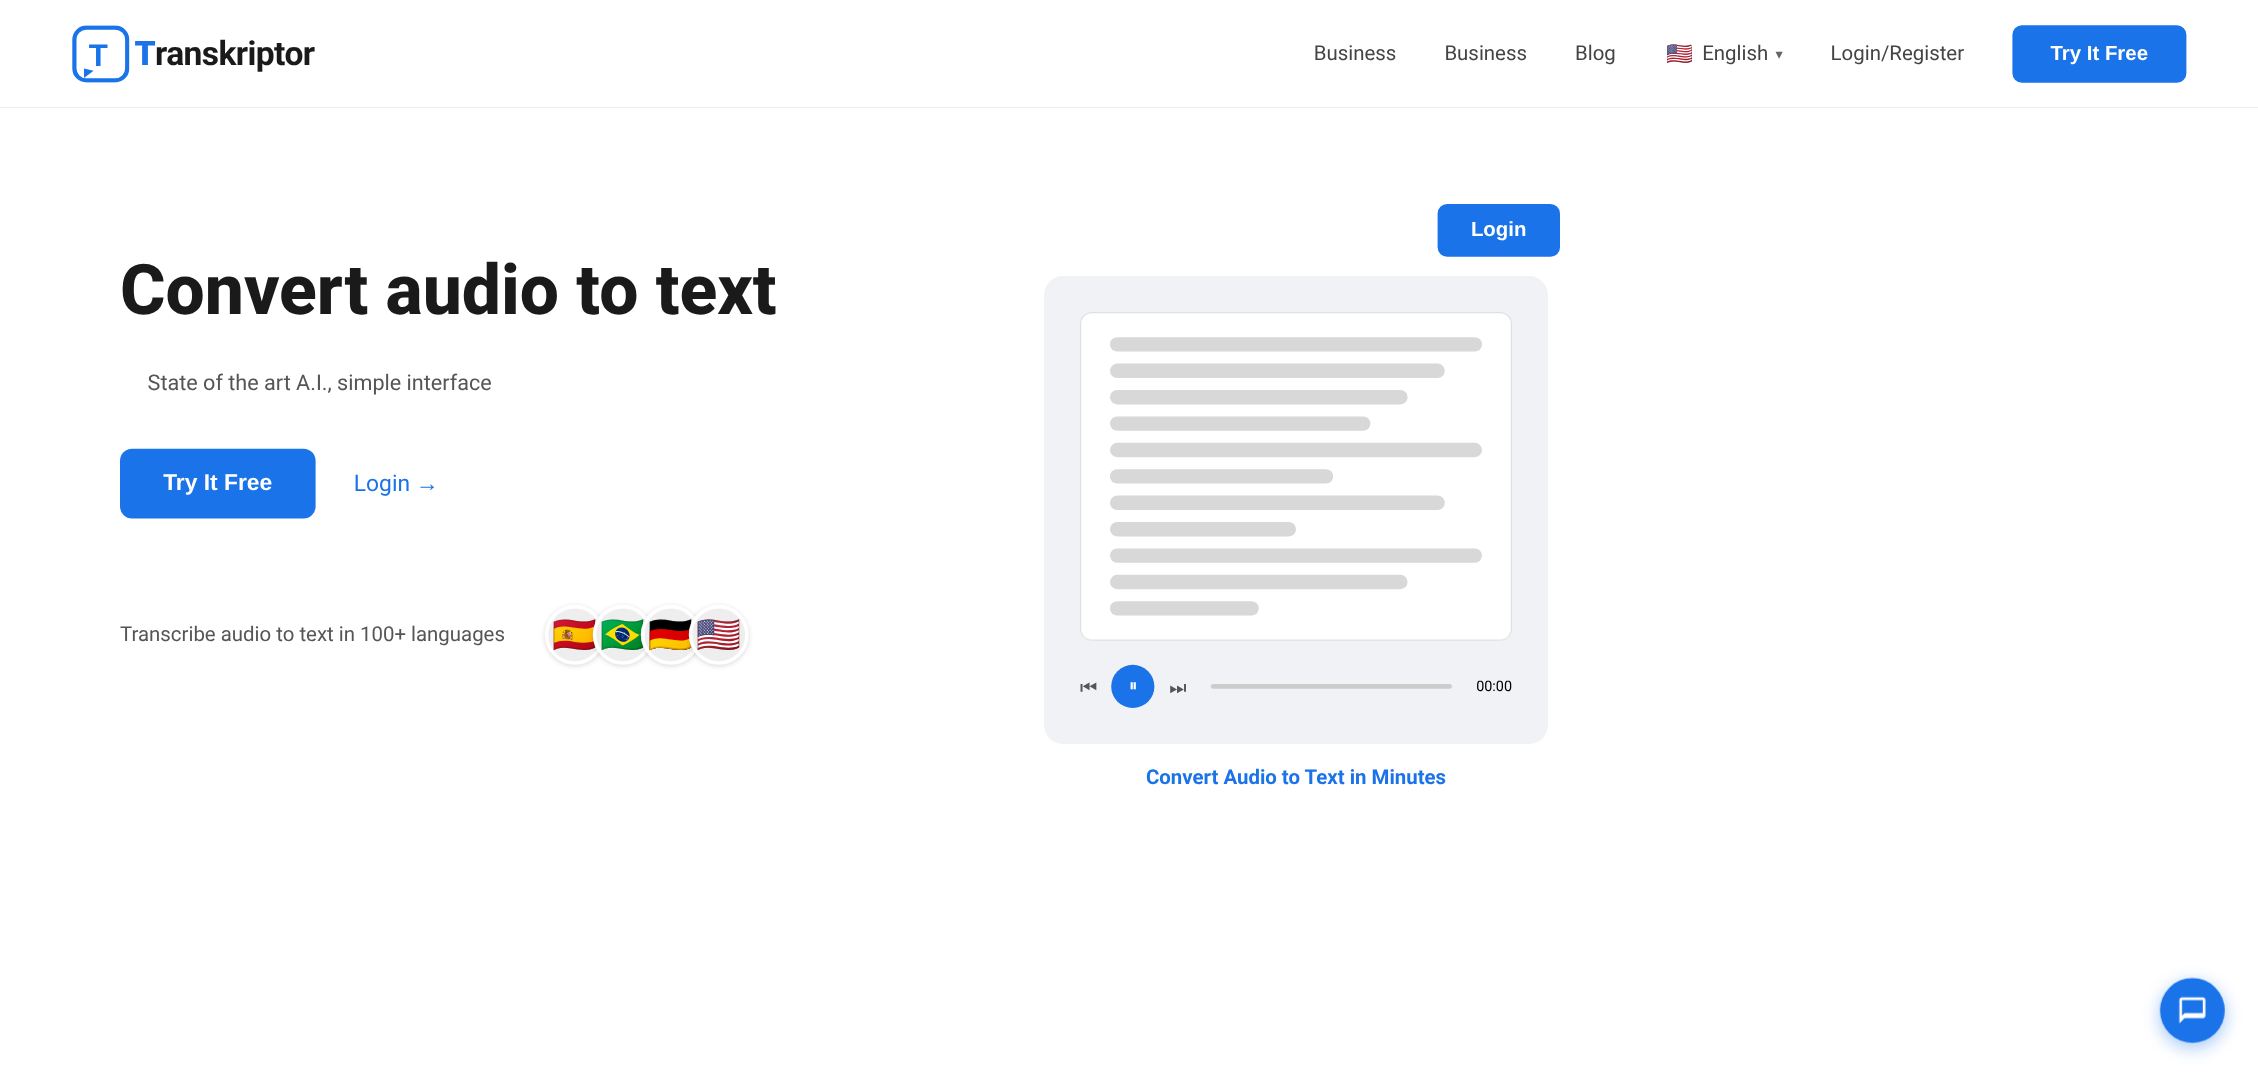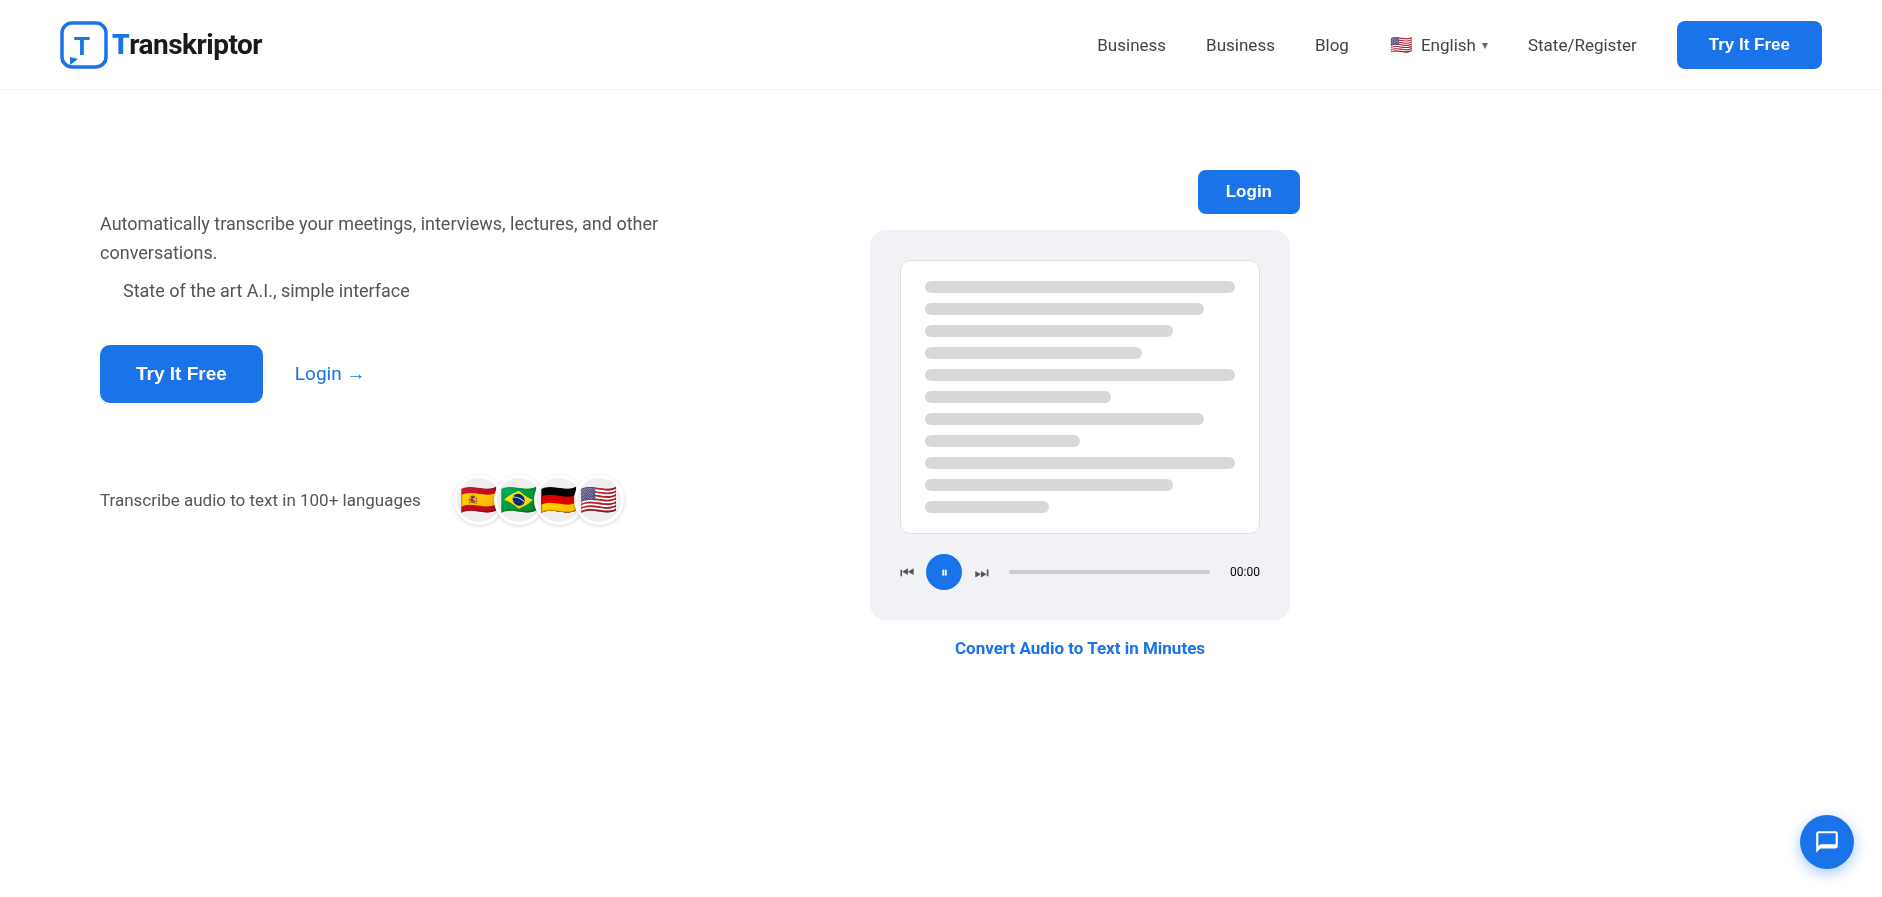--- a/index.html
+++ b/index.html
@@ -311,32 +311,29 @@
     <a class="nav-link">Business</a>
     <a class="nav-link">Business</a>
     <a class="nav-link">Blog</a>
 
     <div class="lang-selector">
       <span class="flag-circle">🇺🇸</span>
       <span>English</span>
       <span class="chevron-down">▾</span>
     </div>
 
-    <a class="login-link">State/Register</a>
+    <a class="login-link">Login/Register</a>
 
     <button class="try-free-btn-nav">Try It Free</button>
   </div>
 </nav>
 
 <section class="hero">
   <div class="hero-left">
-    <p class="hero-subtitle">
-      <span>Automatically transcribe your meetings, interviews, lectures, and other</span><br>
-      <span>conversations.</span>
-    </p>
+    <h1 class="hero-title">Convert audio to text</h1>
     <p class="hero-subtitle2">State of the art A.I., simple interface</p>
     <div class="hero-buttons">
       <button class="try-it-free-btn">Try It Free</button>
       <a class="login-arrow-link">Login →</a>
     </div>
     <div class="hero-languages">
       <span class="lang-text">Transcribe audio to text in 100+ languages</span>
       <div class="flag-stack">
         <span class="flag-item">🇪🇸</span>
         <span class="flag-item">🇧🇷</span>

